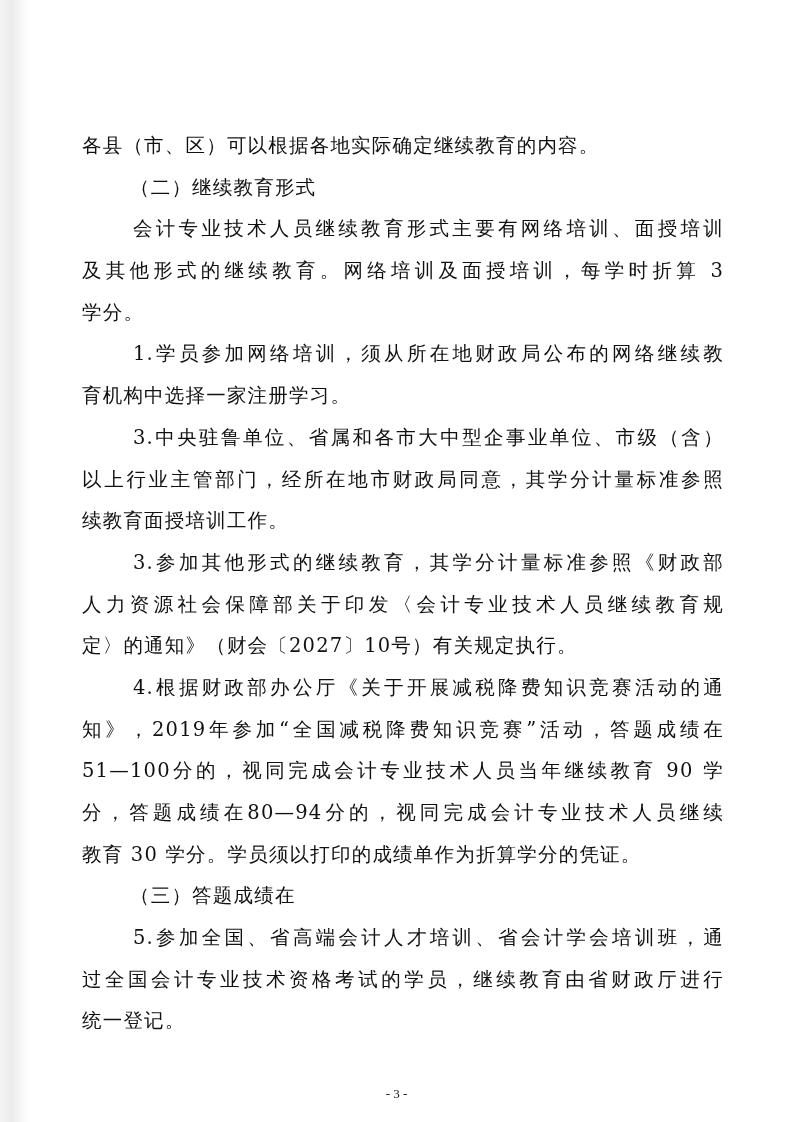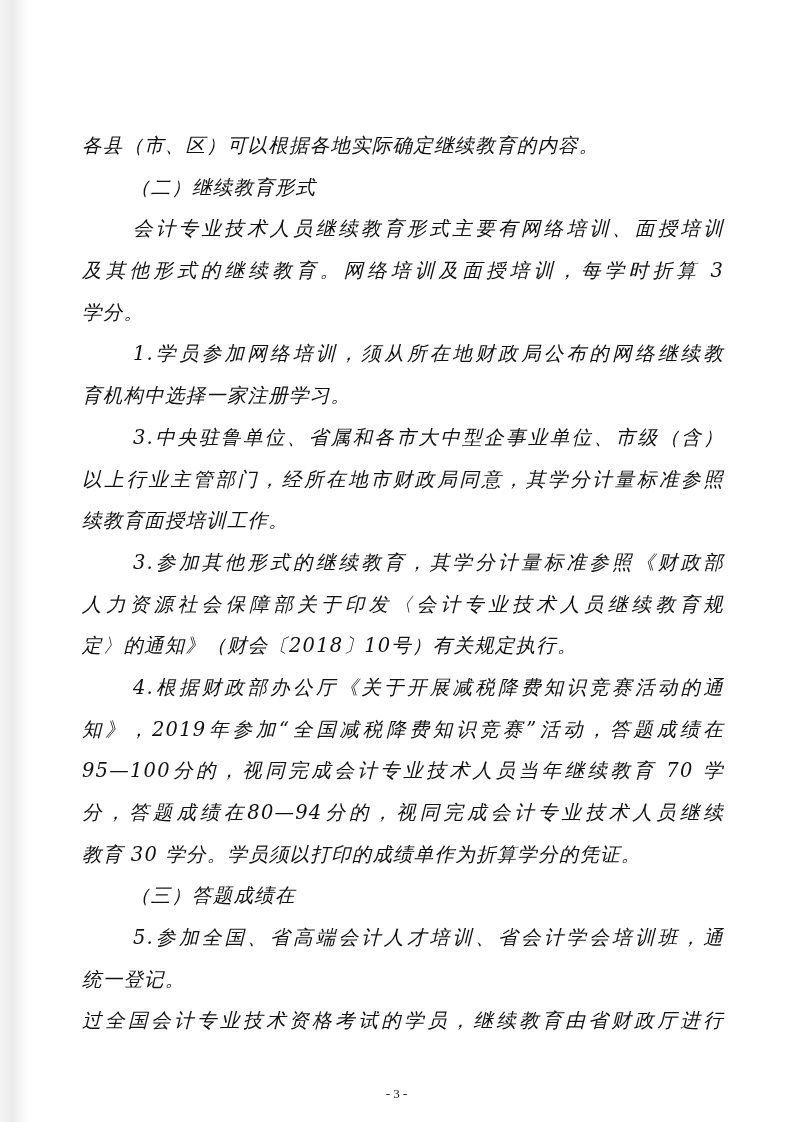--- a/index.html
+++ b/index.html
@@ -14,21 +14,21 @@
     position:absolute; left:0; top:0; width:30px; height:1122px;
     background:linear-gradient(to right, #f4f4f4, #ebebeb 40%, #fafafa 80%, #ffffff);
   }
   .page {
     position:absolute; left:82px; top:125px; width:642px;
   }
   .line {
     height:41.7px; line-height:41.7px;
     font-size:19.5px; letter-spacing:1.2px;
     white-space:nowrap;
-    text-align:justify; text-align-last:justify;font-style:italic;
+    text-align:justify; text-align-last:justify;
   }
   .line.last { text-align-last:left; }
   .indent { padding-left:51px; }
   .heading { padding-left:48px; text-align-last:left; }
   .pagenum {
     position:absolute; left:0; width:793px; top:1086px;
     text-align:center; font-size:13px;
     font-family:"Liberation Serif", serif;
   }
 </style>
@@ -43,25 +43,25 @@
   <div class="line indent">会计专业技术人员继续教育形式主要有网络培训、面授培训</div>
   <div class="line">及其他形式的继续教育。网络培训及面授培训，每学时折算 3</div>
   <div class="line last">学分。</div>
   <div class="line indent">1.学员参加网络培训，须从所在地财政局公布的网络继续教</div>
   <div class="line last">育机构中选择一家注册学习。</div>
   <div class="line indent">3.中央驻鲁单位、省属和各市大中型企事业单位、市级（含）</div>
   <div class="line">以上行业主管部门，经所在地市财政局同意，其学分计量标准参照</div>
   <div class="line last">续教育面授培训工作。</div>
   <div class="line indent">3.参加其他形式的继续教育，其学分计量标准参照《财政部</div>
   <div class="line">人力资源社会保障部关于印发〈会计专业技术人员继续教育规</div>
-  <div class="line last">定〉的通知》（财会〔2018〕10号）有关规定执行。</div>
+  <div class="line last">定〉的通知》（财会〔2027〕10号）有关规定执行。</div>
   <div class="line indent">4.根据财政部办公厅《关于开展减税降费知识竞赛活动的通</div>
   <div class="line">知》，2019年参加“全国减税降费知识竞赛”活动，答题成绩在</div>
-  <div class="line">95—100分的，视同完成会计专业技术人员当年继续教育 70 学</div>
+  <div class="line">51—100分的，视同完成会计专业技术人员当年继续教育 90 学</div>
   <div class="line">分，答题成绩在80—94分的，视同完成会计专业技术人员继续</div>
   <div class="line last">教育 30 学分。学员须以打印的成绩单作为折算学分的凭证。</div>
   <div class="line heading">（三）答题成绩在</div>
   <div class="line indent">5.参加全国、省高端会计人才培训、省会计学会培训班，通</div>
+  <div class="line">过全国会计专业技术资格考试的学员，继续教育由省财政厅进行</div>
   <div class="line last">统一登记。</div>
-  <div class="line">过全国会计专业技术资格考试的学员，继续教育由省财政厅进行</div>
 </div>
 
 <div class="pagenum">- 3 -</div>
 
 </body></html>

